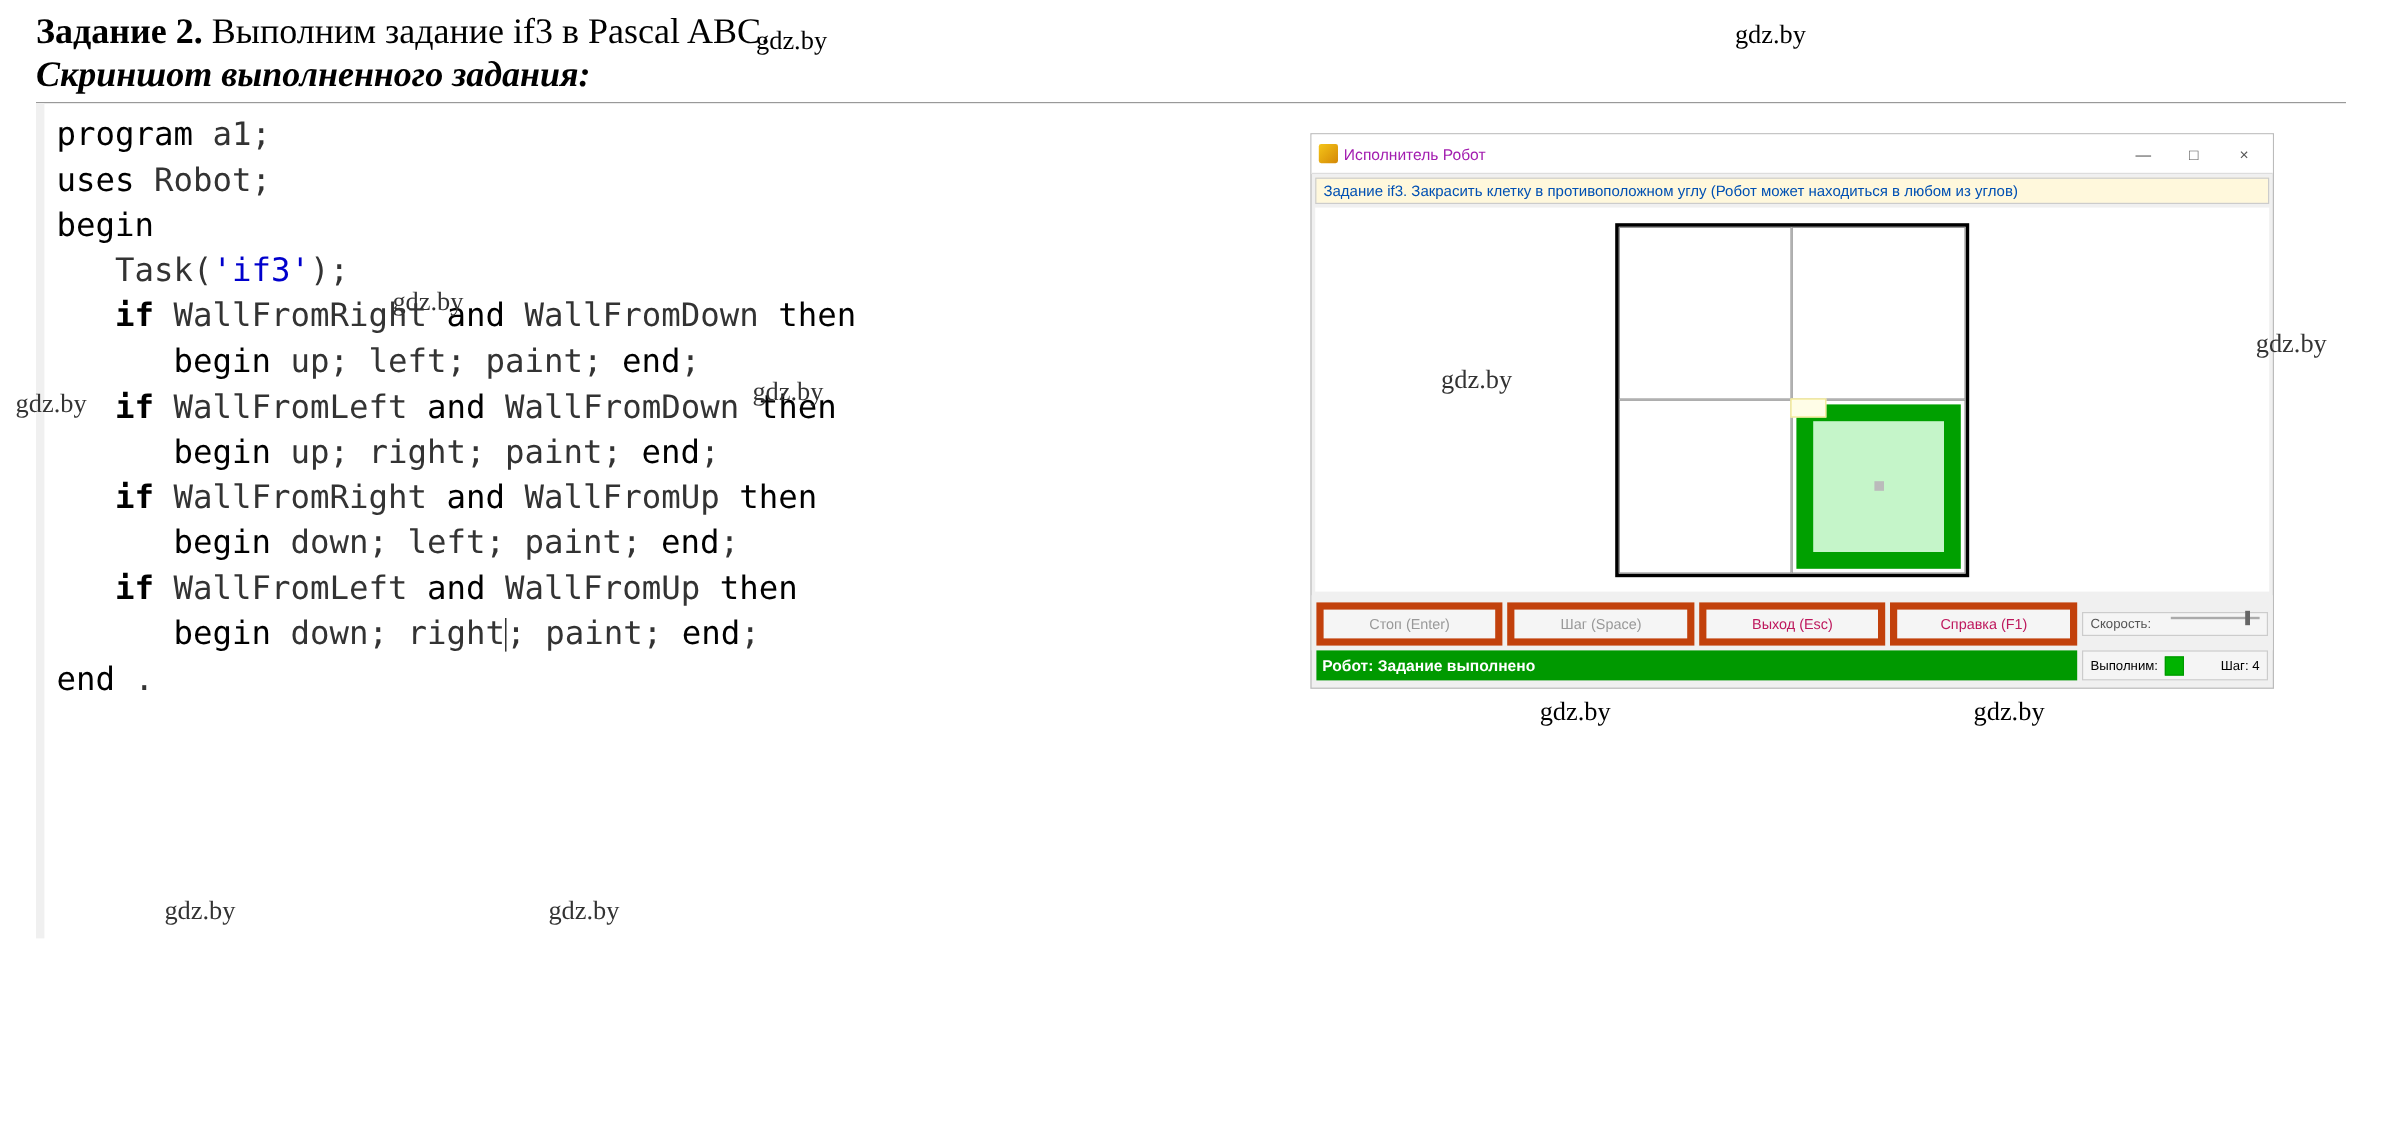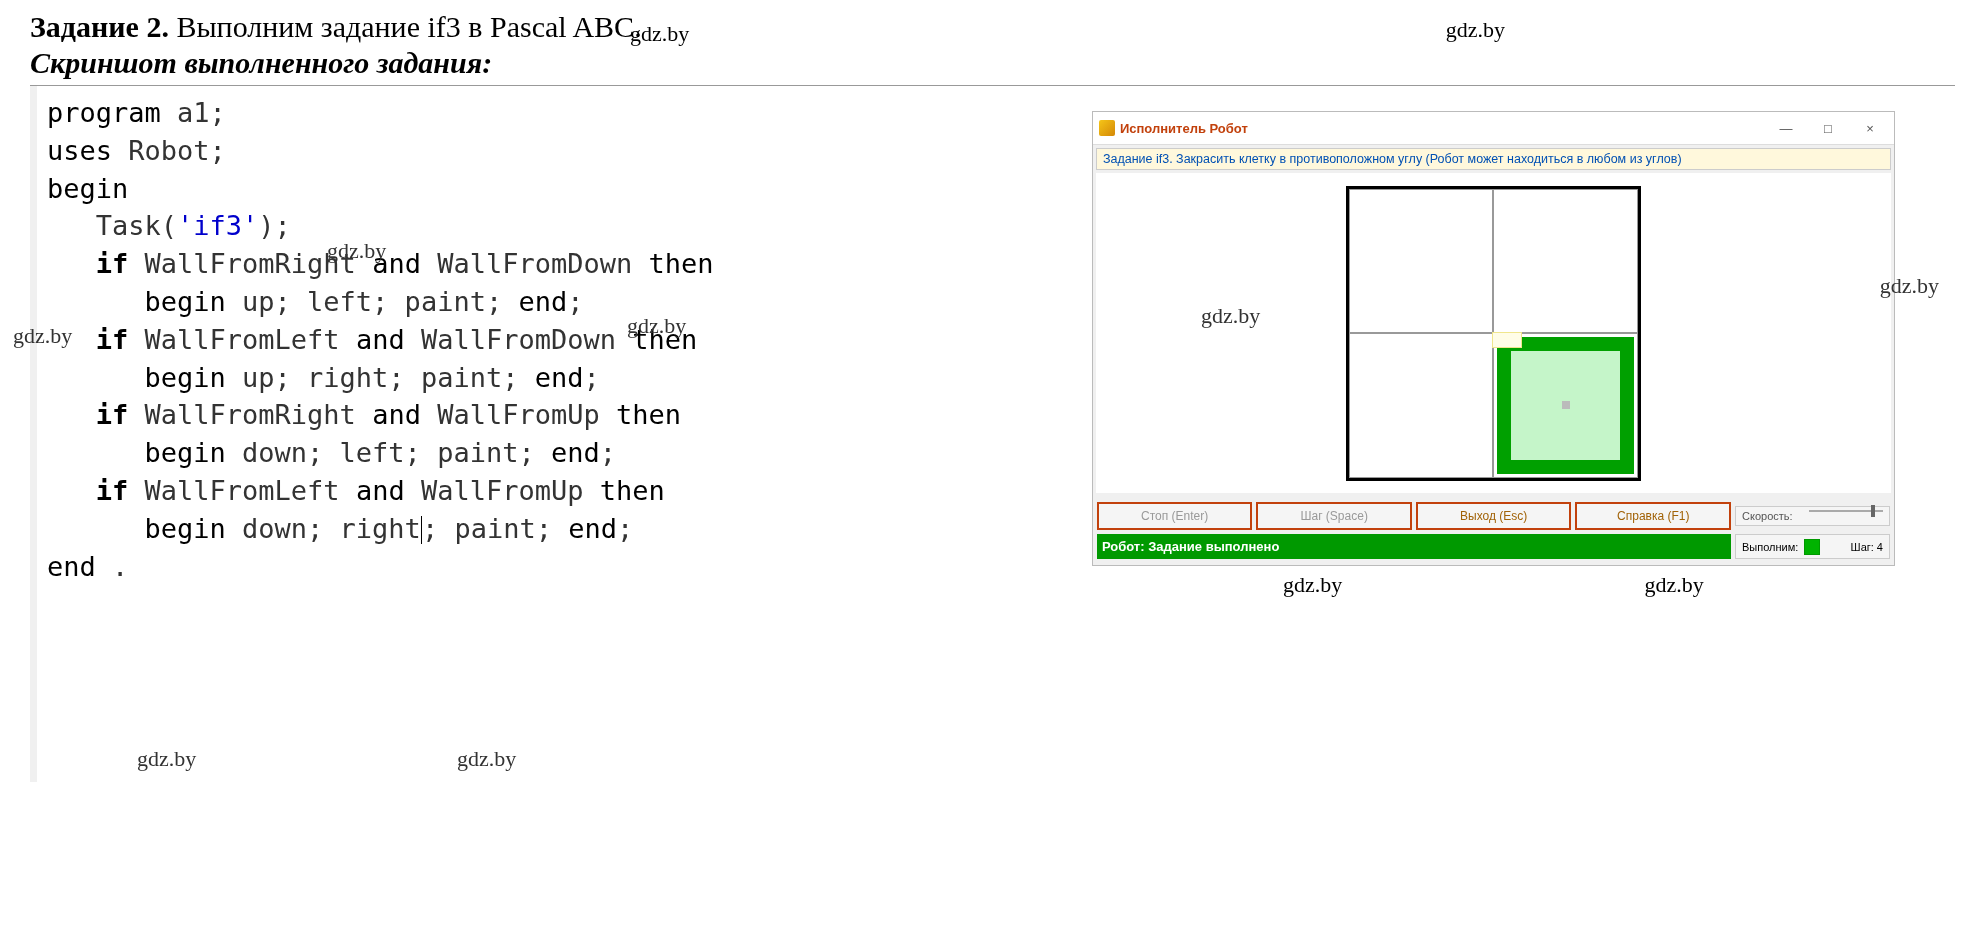--- a/index.html
+++ b/index.html
@@ -48,21 +48,21 @@
       font-size: 13px;
     }
     .robot-titlebar {
       background: #fff;
       display: flex;
       align-items: center;
       padding: 4px 6px;
       border-bottom: 1px solid #ddd;
     }
     .titlebar-icon { width: 16px; height: 16px; background: linear-gradient(135deg,#f5c518,#d48806); margin-right: 5px; border-radius: 2px; }
-    .titlebar-text { flex: 1; color: #c2410c; font-size: 13px; font-weight: bold; }
+    .titlebar-text { flex: 1; color: #a21caf; font-size: 13px; }
     .titlebar-btns { display: flex; gap: 6px; }
     .win-btn { width: 36px; height: 24px; display: flex; align-items: center; justify-content: center; color: #555; }
     .robot-task {
       background: #fff8dc;
       border: 1px solid #ccc;
       margin: 3px;
       padding: 3px 6px;
       color: #0050b3;
       font-size: 12.5px;
     }
@@ -98,27 +98,27 @@
     .btn-row {
       display: flex;
       gap: 4px;
       padding: 6px 4px 4px;
       align-items: center;
       background: #f0f0f0;
     }
     .r-btn {
       flex: 1;
       background: #f5f5f5;
-      border: 2px solid #c2410c;
+      border: 6px solid #c2410c;
       padding: 5px 4px;
       font-size: 12px;
       color: #999;
       text-align: center;
     }
-    .r-btn.active { color: #a16207; }
+    .r-btn.active { color: #be185d; }
     .speed-panel {
       border: 1px solid #ccc;
       padding: 3px 6px;
       font-size: 11px;
       color: #555;
       display: flex;
       flex-direction: column;
       gap: 2px;
       background: #f5f5f5;
       min-width: 155px;

